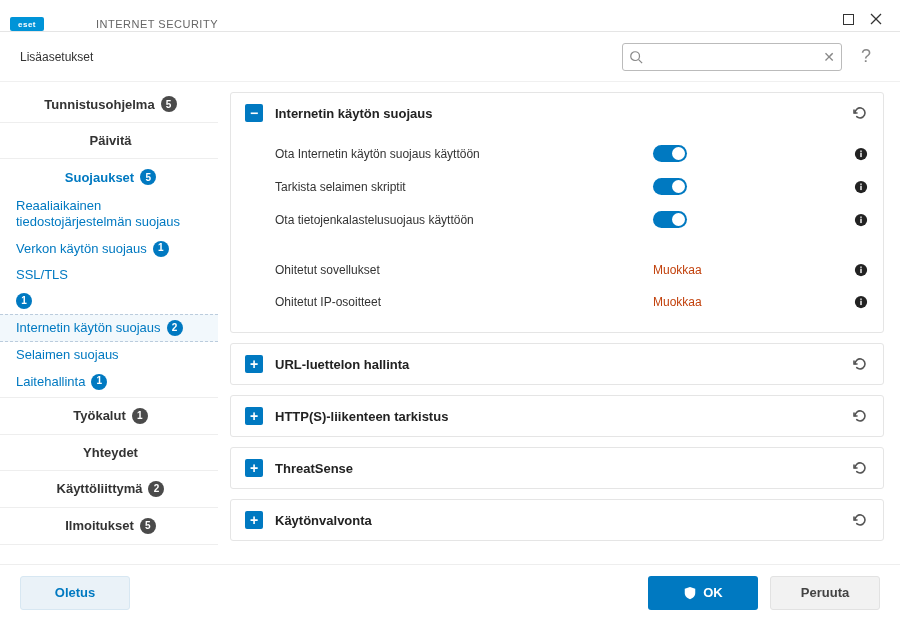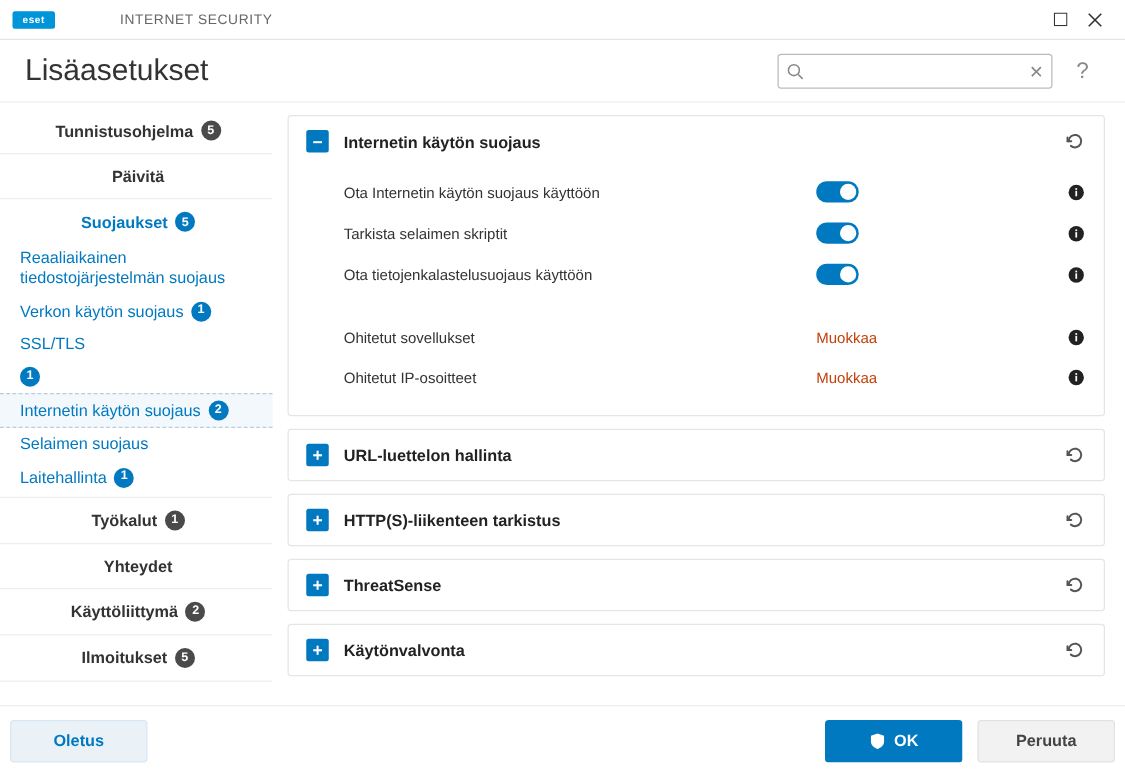--- a/index.html
+++ b/index.html
@@ -1,26 +1,26 @@
 <!DOCTYPE html>
 <html><head>
 <meta charset="utf-8">
 <style>
 * { box-sizing: border-box; margin: 0; padding: 0; font-family: "Segoe UI", Arial, sans-serif; }
 body { width: 900px; height: 620px; background: #fff; overflow: hidden; }
 
-.titlebar { height: 32px; display: flex; align-items: center; padding: 0 10px; border-bottom: 1px solid #e5e5e5; }
+.titlebar { height: 32px; display: flex; align-items: flex-end; padding: 0 10px; border-bottom: 1px solid #e5e5e5; }
 .brand { display: flex; align-items: center; gap: 6px; }
 .brand-logo { width: 34px; height: 14px; background: #0094d8; border-radius: 2px; display:flex; align-items:center; justify-content:center; color:#fff; font-size:8px; font-weight:bold; letter-spacing:0.5px;}
 .brand-text { font-size: 11px; color: #666; letter-spacing: 0.5px; margin-left: 46px; }
 .titlebar-spacer { flex: 1; }
 .win-btn { width: 28px; height: 24px; display: flex; align-items: center; justify-content: center; cursor: pointer; }
 
 .header { height: 50px; display: flex; align-items: center; padding: 0 20px; border-bottom: 1px solid #f0f0f0;}
-.page-title { font-size: 24px; color: #333; font-weight: 400; }
+.page-title { font-size: 12px; color: #333; font-weight: 400; }
 .header-spacer { flex: 1; }
 .search-box { position: relative; width: 220px; height: 28px; border: 1px solid #bbb; border-radius: 3px; display: flex; align-items: center; padding: 0 6px; }
 .search-icon { width:14px; height:14px; color:#888;}
 .search-input { flex:1; border:none; outline:none; font-size:12px; padding: 0 4px;}
 .clear-icon { color:#888; font-size:14px; cursor:pointer;}
 .help-btn { width: 28px; text-align: center; font-size: 18px; color: #888; margin-left: 10px; cursor:pointer;}
 
 .body { display: flex; height: calc(620px - 32px - 50px - 56px); }
 
 .sidebar { width: 218px; padding: 6px 0; overflow-y: auto; }
@@ -41,21 +41,21 @@
 .panel-body { padding: 4px 14px 14px 44px; }
 .setting-row { display:flex; align-items:center; padding: 8px 0; font-size:12px; color:#333;}
 .setting-label { flex:1; }
 .setting-value { width:200px; display:flex; align-items:center;}
 .toggle { width:34px; height:17px; background:#0079c1; border-radius:9px; position:relative; cursor:pointer;}
 .toggle::after { content:""; position:absolute; right:2px; top:2px; width:13px; height:13px; background:#fff; border-radius:50%;}
 .link { color:#c2410c; font-size:12px; cursor:pointer;}
 .info-icon { width:16px; height:16px; color:#222; display:flex; align-items:center; justify-content:center; cursor:pointer; margin-left:auto;}
 .info-icon svg{width:14px;height:14px;}
 
-.footer { height:56px; border-top:1px solid #eee; display:flex; align-items:center; padding: 0 8px; gap: 12px;}
+.footer { height:56px; border-top:1px solid #eee; display:flex; align-items:center; padding: 0 20px; gap: 12px;}
 .footer-spacer{flex:1;}
 .btn { min-width:110px; height:34px; border-radius:3px; border:1px solid transparent; font-size:13px; font-weight:600; cursor:pointer; display:inline-flex; align-items:center; justify-content:center; gap:6px;}
 .btn.default { background:#eaf2f8; color:#0079c1; border-color:#d7e7f2;}
 .btn.primary { background:#0079c1; color:#fff;}
 .btn.secondary { background:#f2f2f2; color:#444; border-color:#e2e2e2;}
 </style>
 </head>
 <body>
 
 <div class="titlebar">

